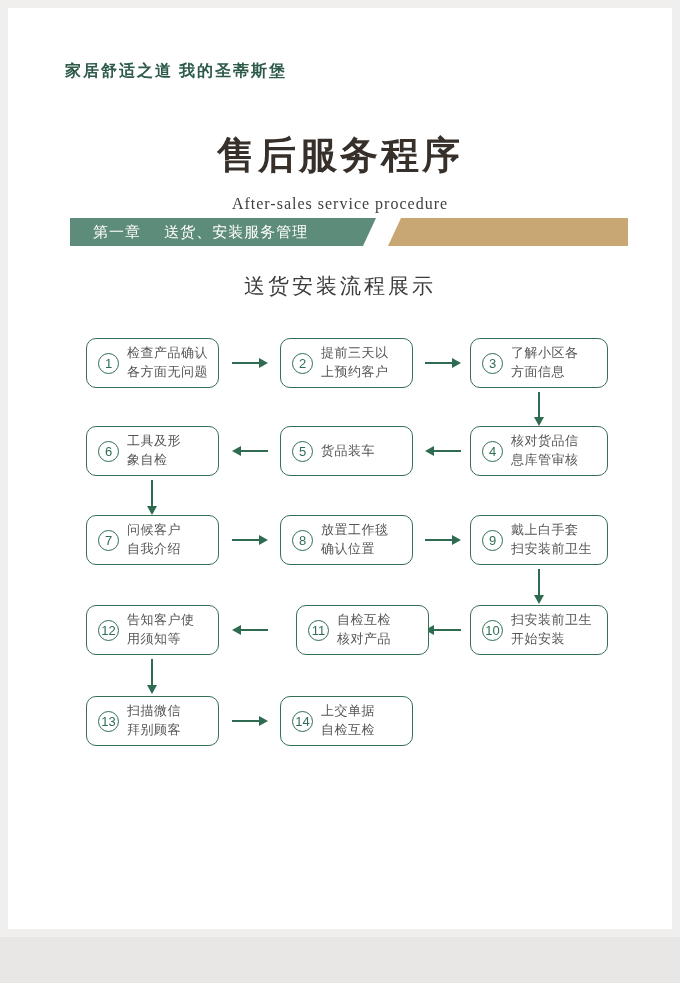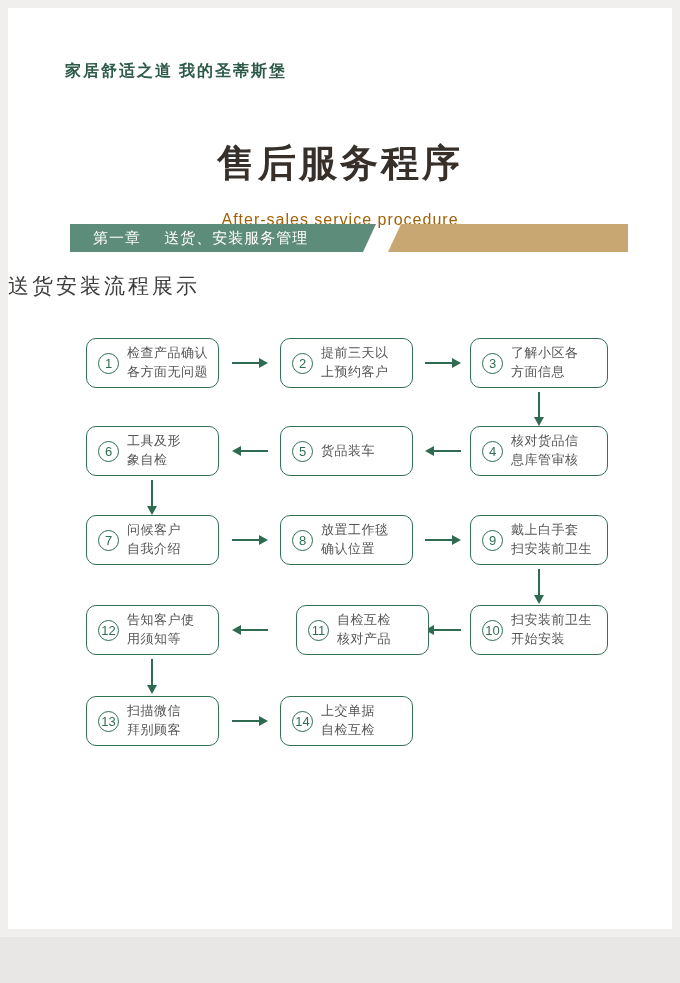--- a/index.html
+++ b/index.html
@@ -9,39 +9,39 @@
   }
   
   .brand{
     position:absolute;left:57px;top:53px;
     font-family:"Liberation Serif","DejaVu Serif",serif;
     font-weight:bold;font-size:16px;color:#2d5a49;letter-spacing:2px;
   }
   
   .title-block{position:absolute;left:0;top:122px;width:100%;text-align:center;}
   .title-block h1{
-    margin:8px;font-size:38px;font-weight:bold;color:#37302a;letter-spacing:3px;
-  }
-  .subtitle{margin-top:22px;font-size:16px;color:#a16207;letter-spacing:1px;}
-  
-  .banner{position:absolute;left:62px;top:216px;width:558px;height:28px;}
+    margin:0;font-size:38px;font-weight:bold;color:#37302a;letter-spacing:3px;
+  }
+  .subtitle{margin-top:14px;font-size:16px;color:#404040;letter-spacing:1px;font-family:Liberation Serif, serif;}
+  
+  .banner{position:absolute;left:62px;top:210px;width:558px;height:28px;}
   .banner-green{
     position:absolute;left:0;top:0;width:306px;height:28px;background:#5e8c7a;
     clip-path:polygon(0 0,100% 0,calc(100% - 13px) 100%,0 100%);
     color:#fff;font-size:15px;line-height:28px;padding-left:23px;box-sizing:border-box;
     letter-spacing:1px;white-space:nowrap;
   }
   .banner-green .chap-title{margin-left:18px;}
   .banner-tan{
     position:absolute;left:318px;top:0;width:240px;height:28px;background:#c9a772;
     clip-path:polygon(13px 0,100% 0,100% 100%,0 100%);
   }
   
   .section-title{
-    position:absolute;left:0;top:264px;width:100%;margin:0;
+    position:absolute;left:0;top:264px;width:100%;text-align:center;margin:0;
     font-size:21px;font-weight:normal;color:#3c3c3c;letter-spacing:3px;
   }
   
   .fbox{
     position:absolute;width:133px;height:50px;box-sizing:border-box;
     border:1.5px solid #357055;border-radius:10px;background:#fff;
     display:flex;align-items:center;padding:3px 6px 3px 11px;gap:8px;
   }
   .fnum{
     display:inline-flex;align-items:center;justify-content:center;

